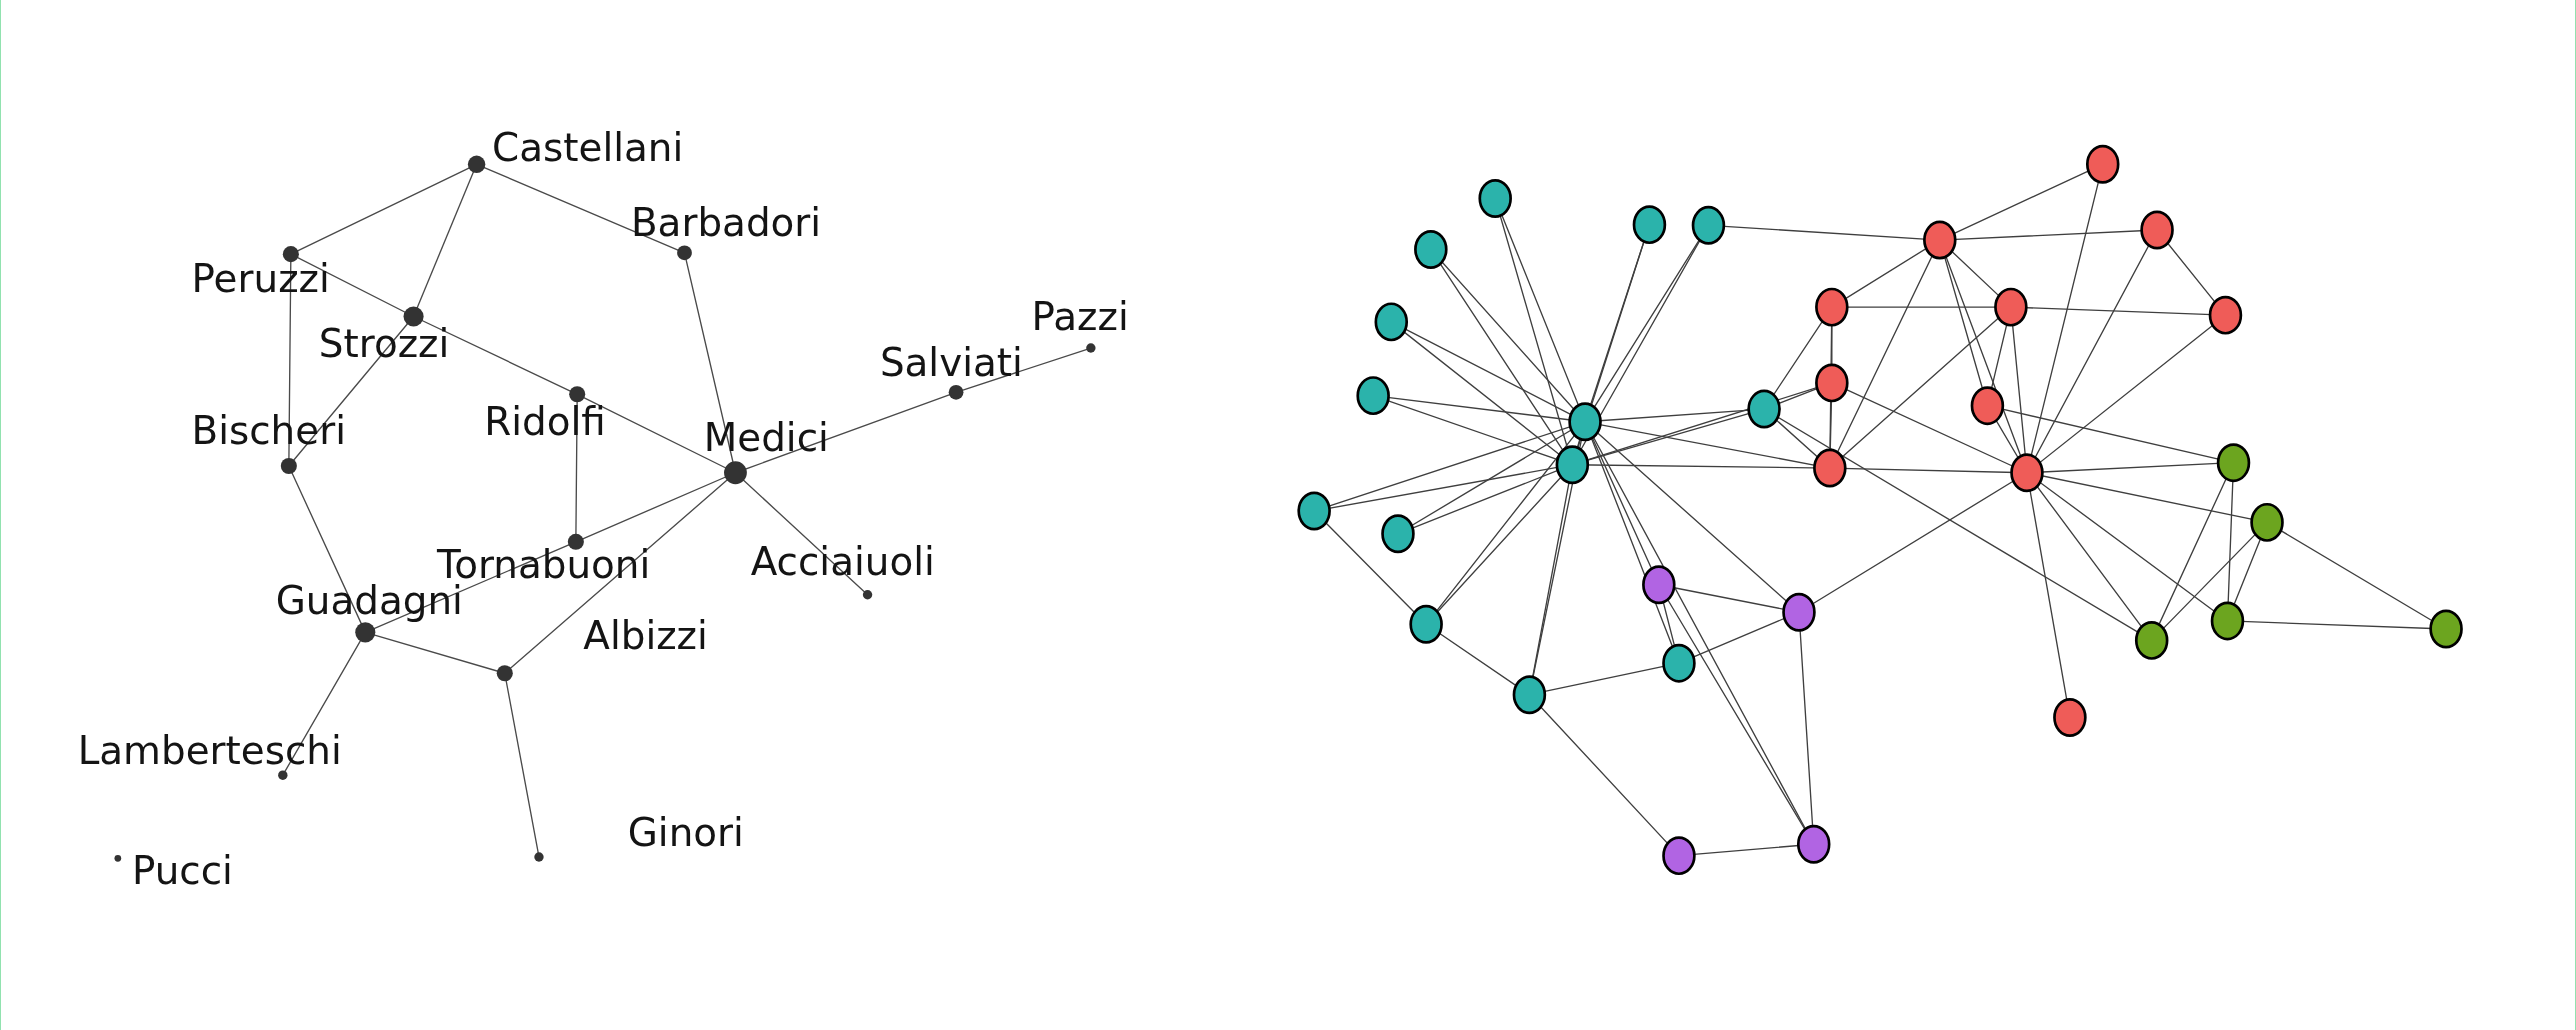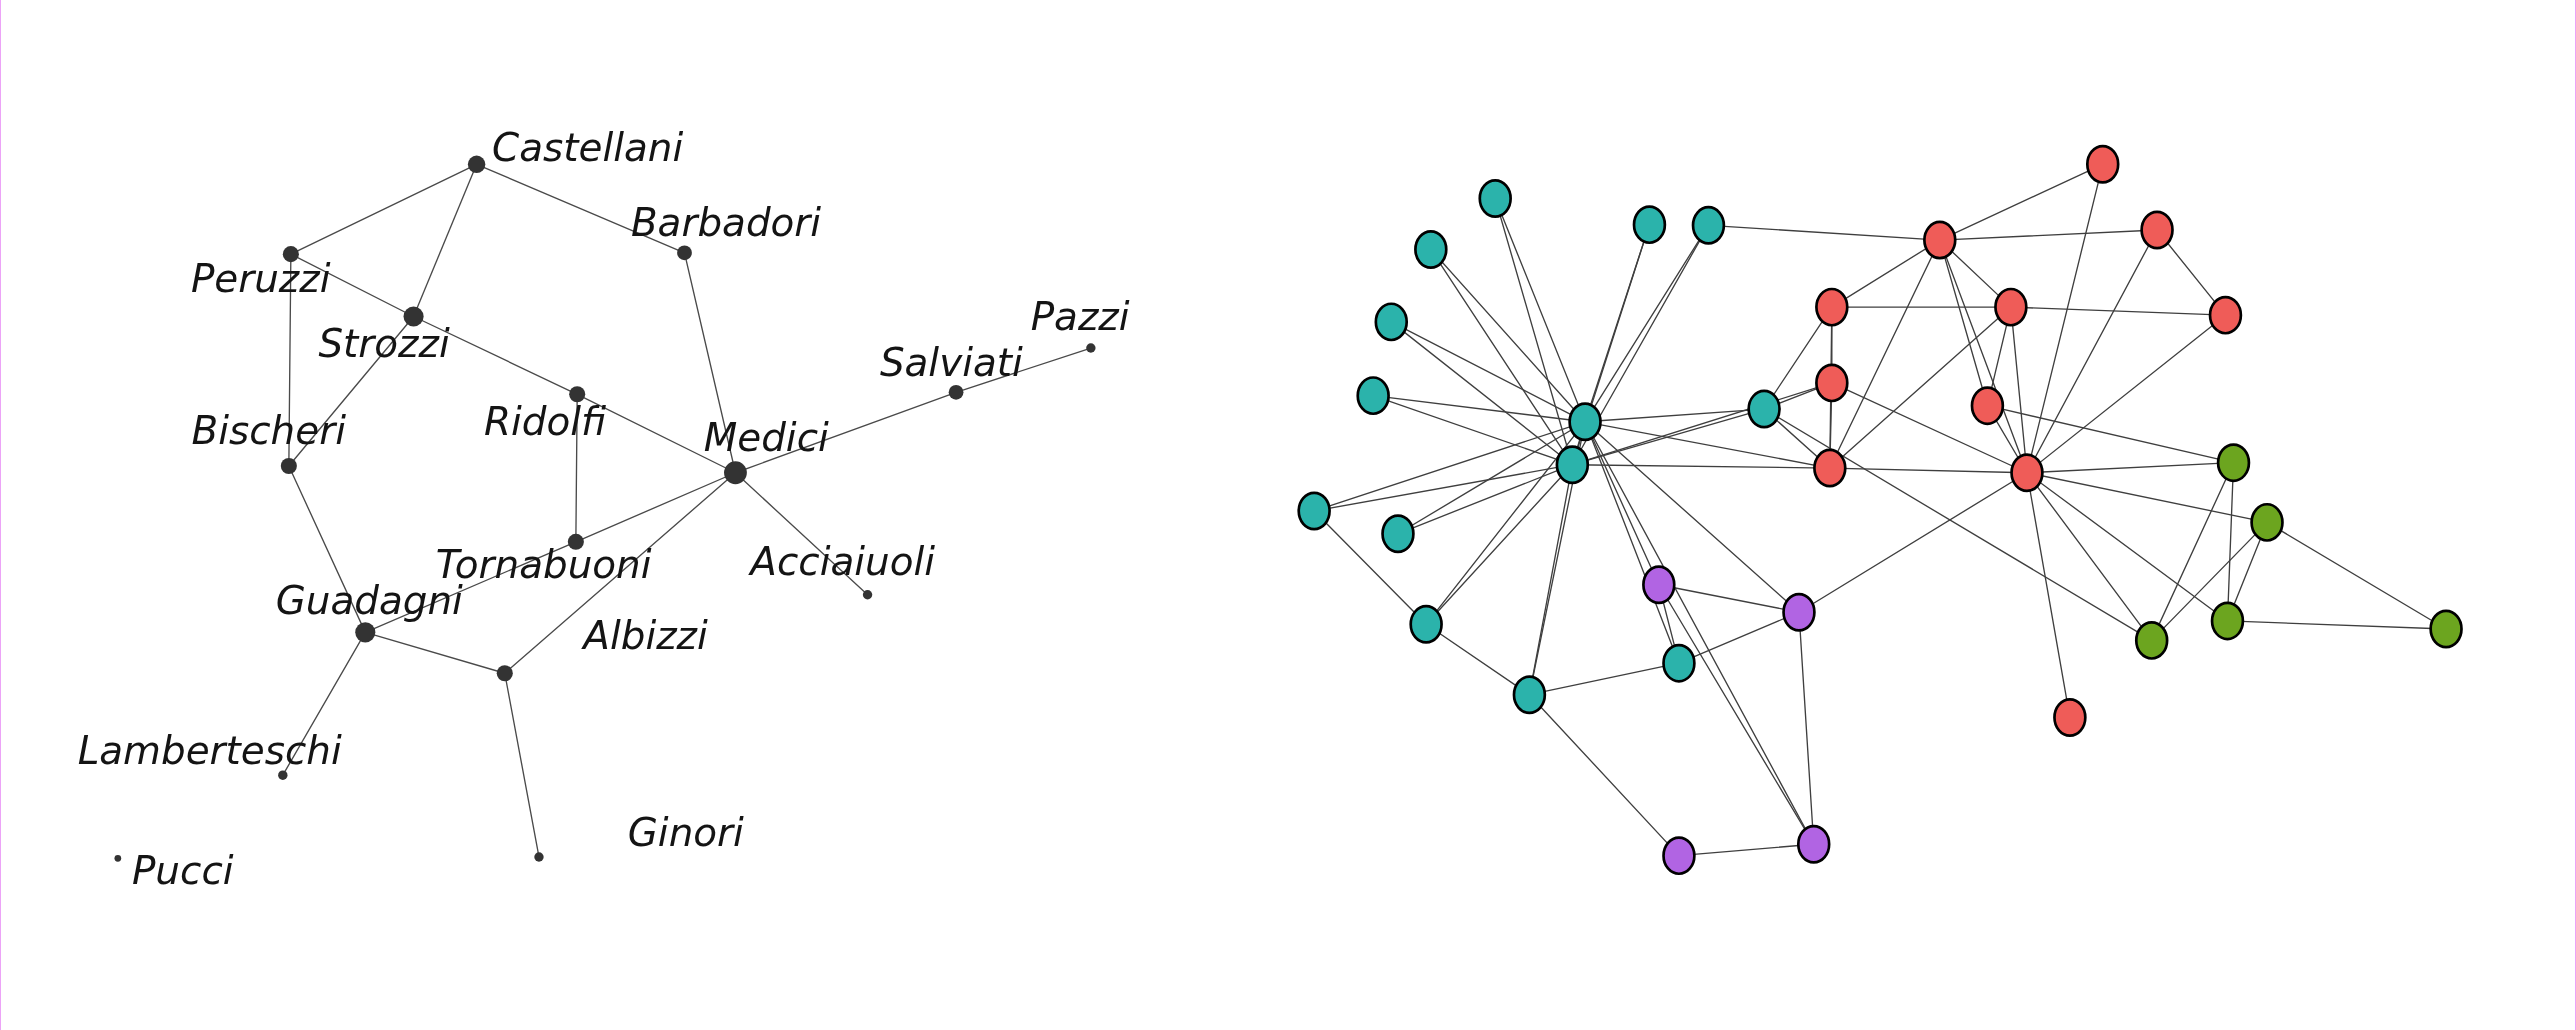--- a/index.html
+++ b/index.html
@@ -1,17 +1,17 @@
 <!DOCTYPE html>
 <html style="font-size:10.7px"><head>
 <meta charset="utf-8">
 <style>
   html,body{margin:0;padding:0;background:#ffffff;}
   body{font-family:"DejaVu Sans","Liberation Sans",sans-serif;}
-  .figure-wrap{width:100%;height:100vh;background:#d946ef;font-style:italic;}
+  .figure-wrap{width:100%;height:100vh;background:#22c55e;}
   svg{display:block;width:100%;height:100%;}
   .net-edge{stroke-linecap:round;}
   .node-label{fill:#141414;}
 </style>
 </head>
 <body>
 
 <div class="figure-wrap">
   <svg id="fig" viewBox="0 0 3840 1536" preserveAspectRatio="xMidYMid meet" xmlns="http://www.w3.org/2000/svg">
     <rect x="0" y="0" width="3840" height="1536" fill="#ffffff"></rect>

